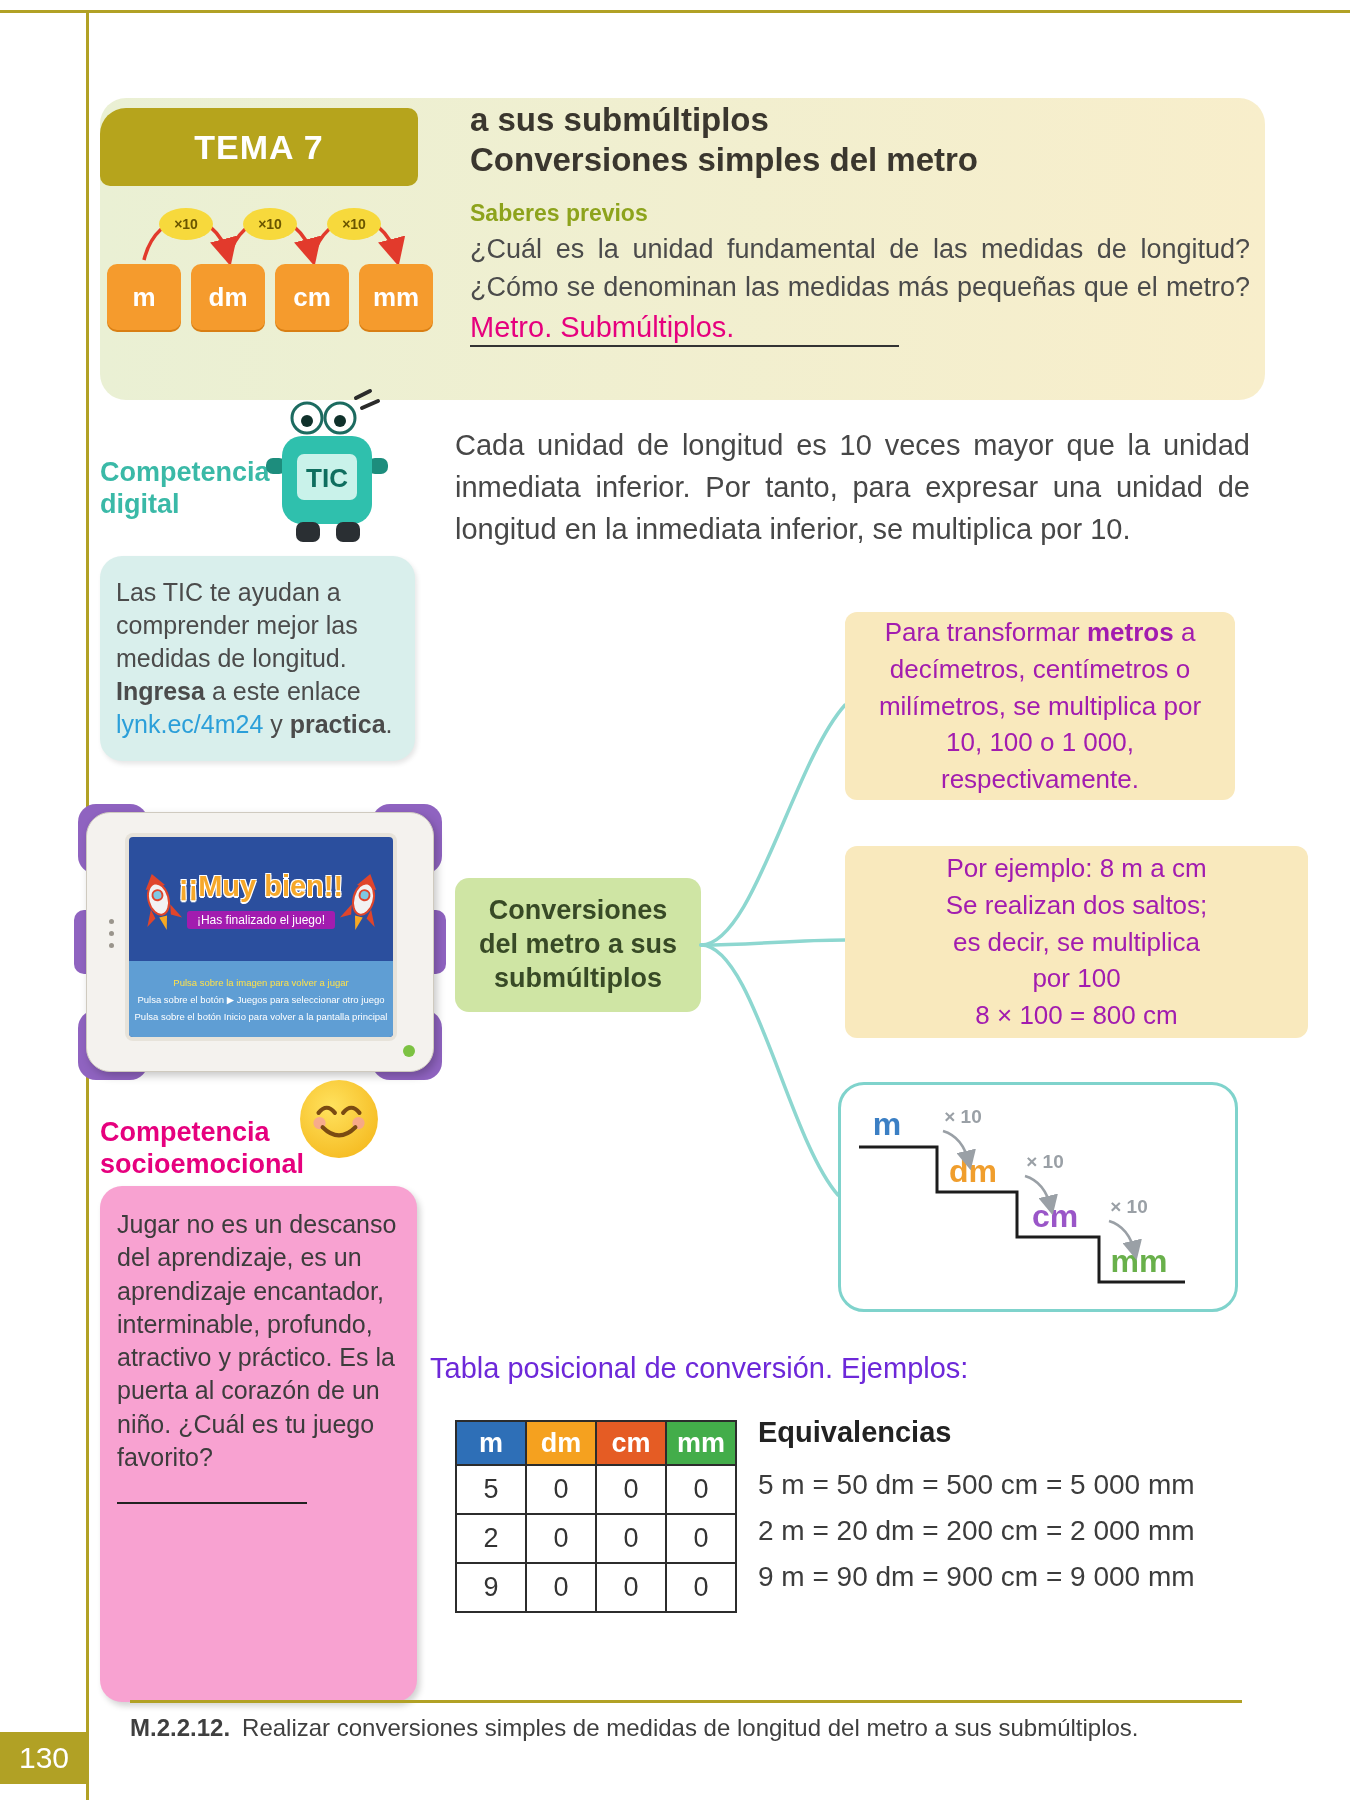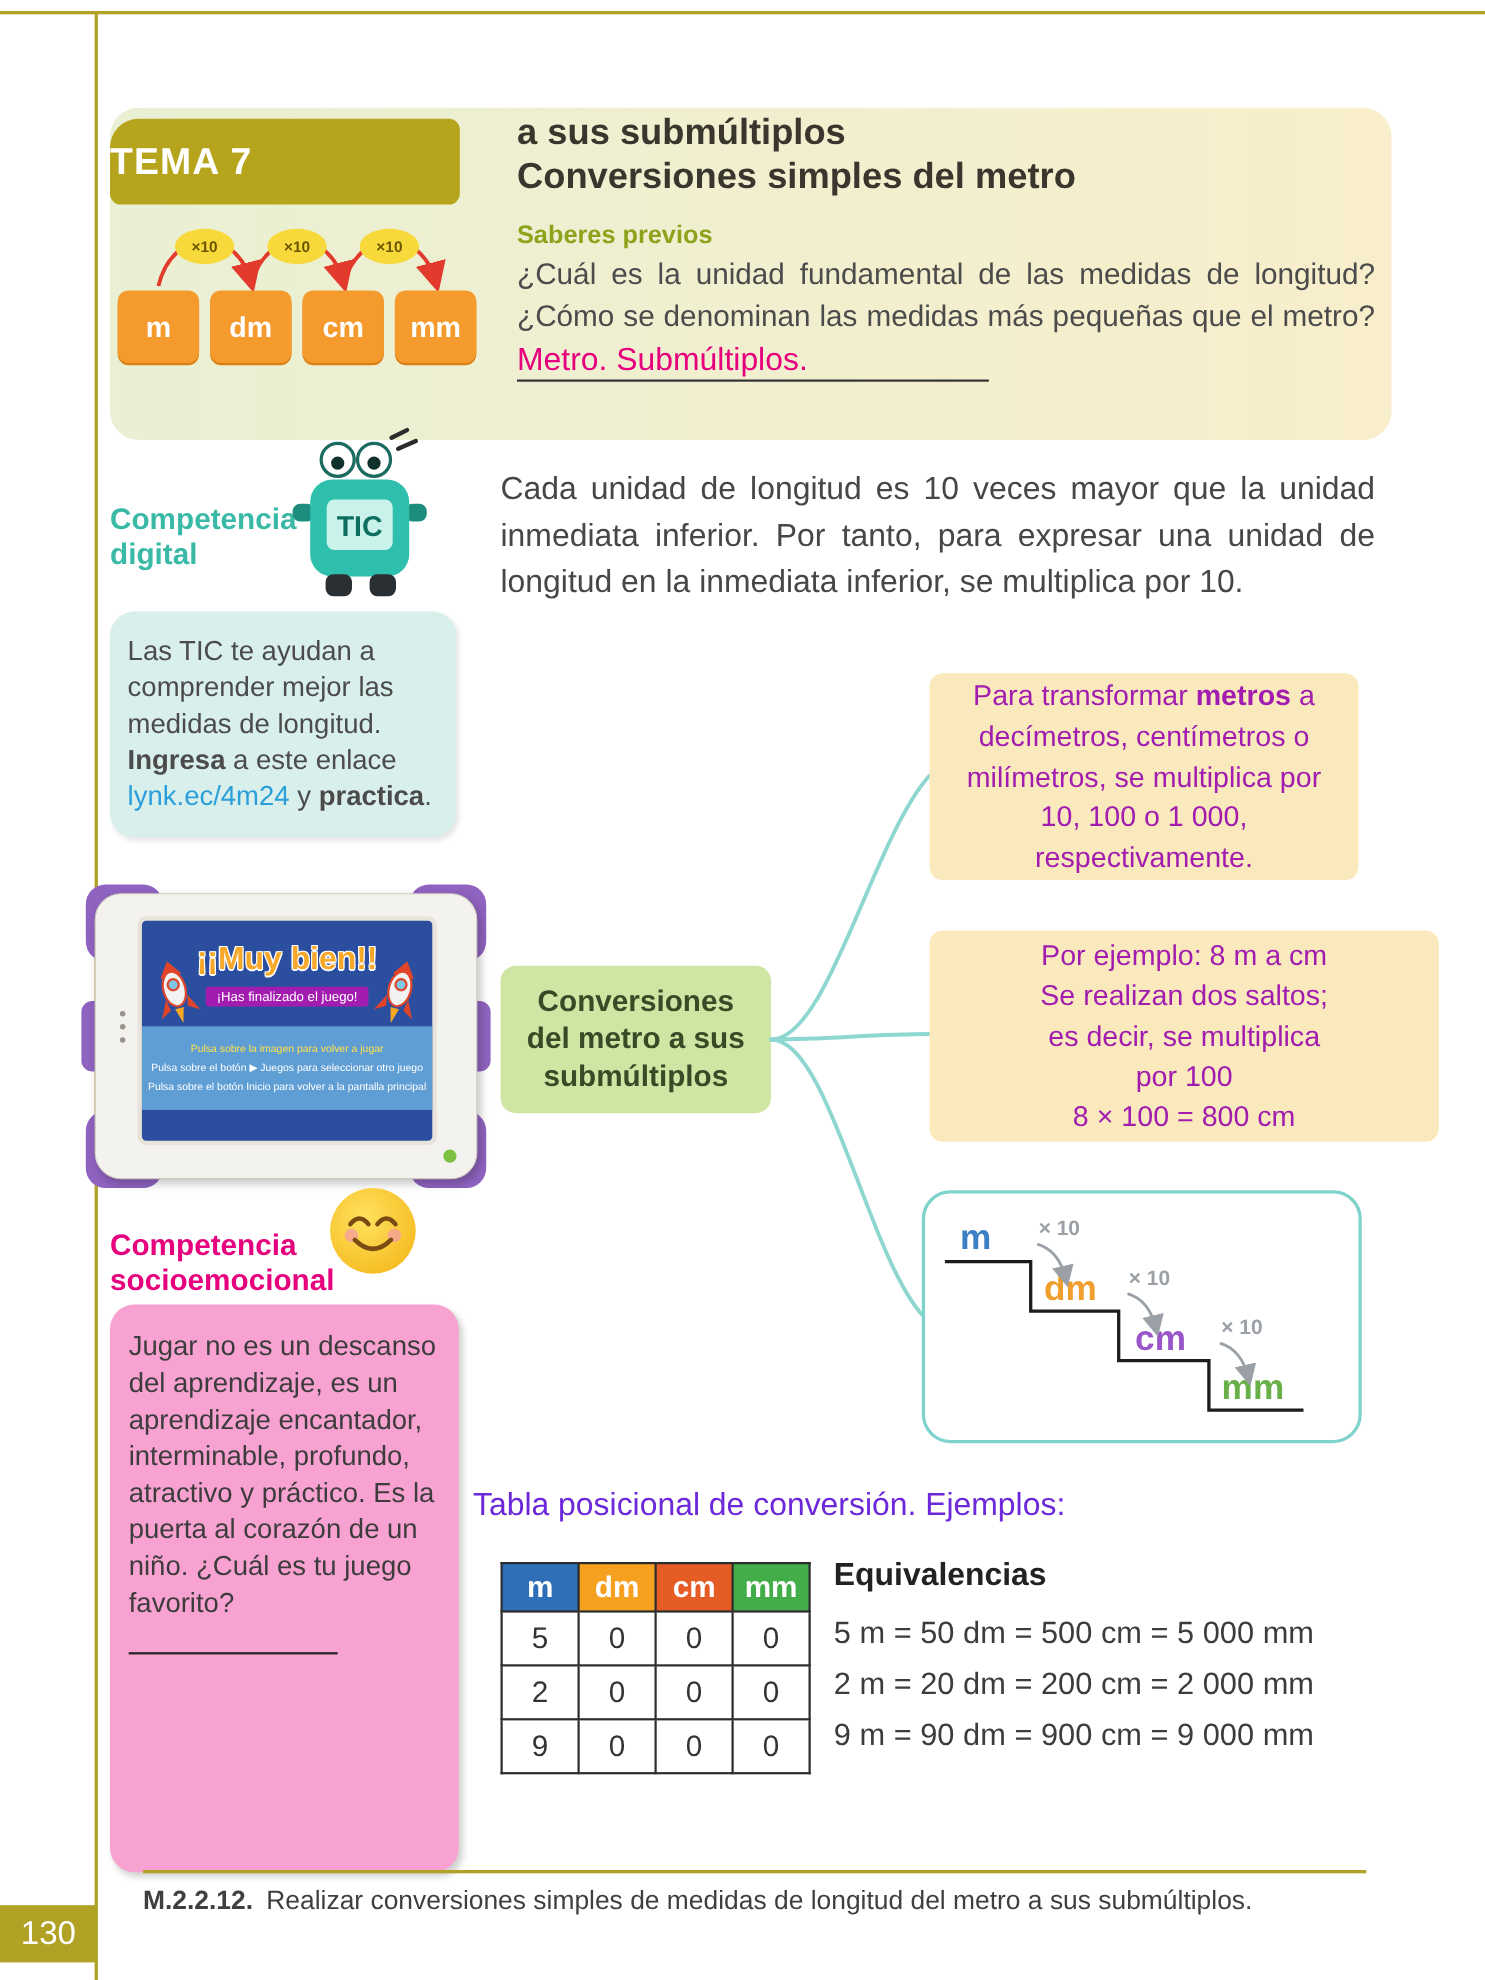--- a/index.html
+++ b/index.html
@@ -8,21 +8,21 @@
 
   
   .rule-top  { position:absolute; left:0; top:10px; width:1350px; height:3px; background:#b1a125; }
   .rule-left { position:absolute; left:86px; top:10px; width:3px; height:1790px; background:#b1a125; }
 
   
   .band { position:absolute; left:100px; top:98px; width:1165px; height:302px;
           border-radius:26px; background:linear-gradient(90deg,#eaf0d4,#f8eecb); }
   .tema { position:absolute; left:100px; top:108px; width:318px; height:78px;
           background:#b6a41c; border-radius:26px 10px 10px 10px; color:#fff;
-          font-size:34px; font-weight:bold; letter-spacing:1px; text-align:left; line-height:78px; }
+          font-size:34px; font-weight:bold; letter-spacing:1px; text-align:center; line-height:78px; }
   .title { position:absolute; left:470px; top:100px; width:720px; font-size:33px;
            font-weight:800; color:#3a362e; line-height:1.22; }
   .saberes { position:absolute; left:470px; top:200px; font-size:23px; font-weight:bold; color:#8da31c; }
   .question { position:absolute; left:470px; top:230px; width:780px; font-size:27px;
               color:#4b4b4b; line-height:1.42; text-align:justify; }
   .answer { color:#e6007e; font-size:29px; white-space:nowrap;
             border-bottom:2px solid #333; padding-right:165px; padding-bottom:2px; }
 
   
   .units-wrap { position:absolute; left:95px; top:192px; width:350px; height:150px; }
@@ -46,21 +46,21 @@
   .link { color:#2b9fd9; cursor:pointer; }
 
   
   .tablet { position:absolute; left:80px; top:806px; width:360px; height:272px; }
   .bumper { position:absolute; background:#8f63c0; border-radius:18px; }
   .tablet-body { position:absolute; left:6px; top:6px; right:6px; bottom:6px;
                  background:#f4f2ee; border:1px solid #cfcabf; border-radius:24px;
                  box-shadow:3px 4px 8px rgba(0,0,0,0.22); }
   .screen { position:absolute; left:42px; top:24px; width:264px; height:200px;
             background:#2b4f9e; border-radius:4px; box-shadow:0 0 0 4px #e7e3da; overflow:hidden; }
-  .screen-top { position:relative; height:96px; display:flex; flex-direction:column;
+  .screen-top { position:relative; height:124px; display:flex; flex-direction:column;
                 align-items:center; justify-content:center; }
   .screen-title { color:#f6a82a; font-weight:800; font-size:29px;
                   text-shadow:-1px -1px 0 #fff,1px -1px 0 #fff,-1px 1px 0 #fff,1px 1px 0 #fff,0 2px 0 #fff; }
   .screen-sub { margin-top:8px; background:#a21caf; color:#fff; font-size:12px;
                 padding:2px 10px; border-radius:3px; }
   .rocket { position:absolute; top:34px; }
   .rocket.left  { left:10px; transform:rotate(-15deg); }
   .rocket.right { right:10px; transform:rotate(15deg); }
   .screen-bottom { height:76px; background:#5f9ed4; display:flex; flex-direction:column;
                    align-items:center; justify-content:center; gap:6px; text-align:center; }

